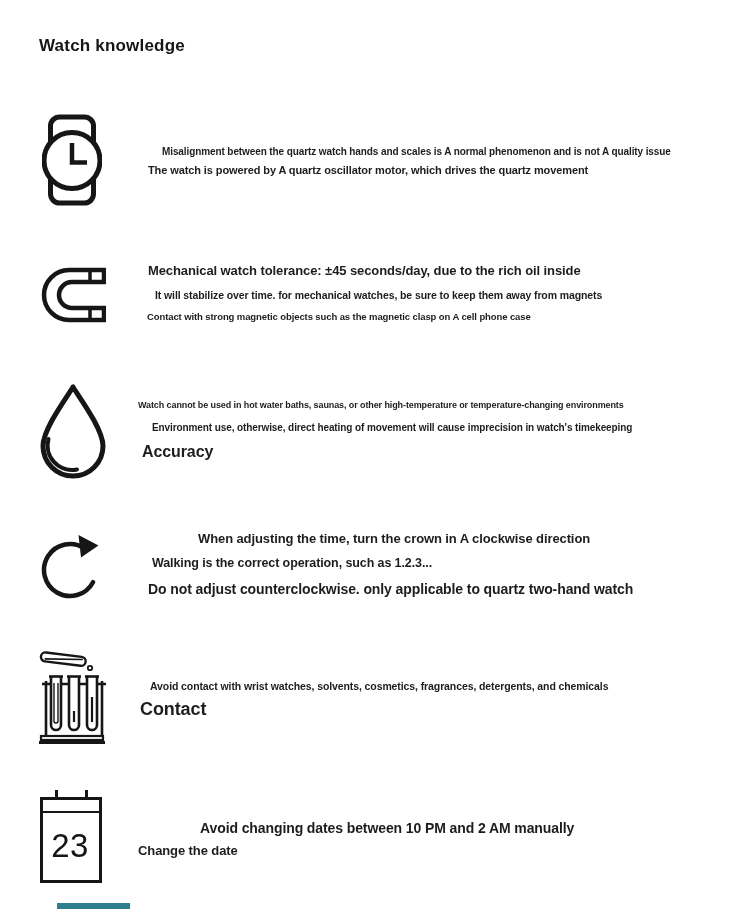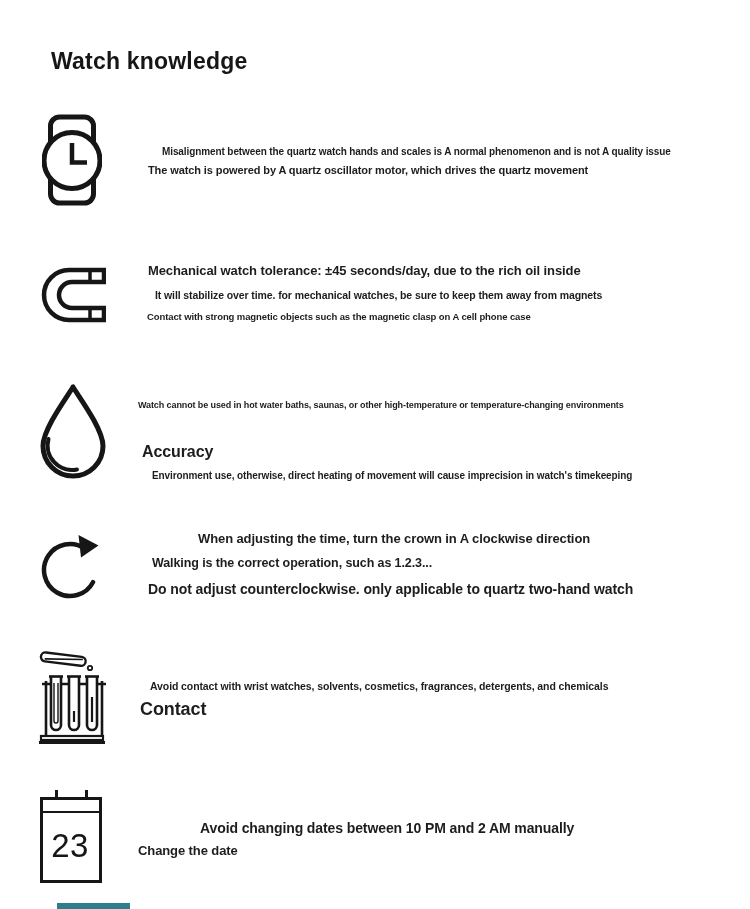--- a/index.html
+++ b/index.html
@@ -3,41 +3,41 @@
 <meta charset="utf-8">
 <style>
   html,body{margin:0;padding:0;}
   body{
     width:750px;height:909px;background:#ffffff;
     font-family:"Liberation Sans","DejaVu Sans",sans-serif;
     position:relative;overflow:hidden;
   }
   .canvas{position:absolute;inset:0;width:750px;height:909px;}
   .title{
-    position:absolute;left:39px;top:36px;margin:12px;
-    font-size:23px;font-weight:700;color:#161616;letter-spacing:.2px;
+    position:absolute;left:39px;top:36px;margin:0;
+    font-size:17px;font-weight:700;color:#161616;letter-spacing:.2px;
   }
   .ln{
     position:absolute;font-weight:700;color:#1d1d1d;
     white-space:nowrap;line-height:1.15;letter-spacing:-.1px;
   }
   
   .icon{position:absolute;}
   .icon-watch{left:42px;top:114px;width:60px;height:92px;}
   .s1l1{left:162px;top:146px;font-size:10px;}
   .s1l2{left:148px;top:164px;font-size:11px;}
   
   .icon-magnet{left:40px;top:267px;width:66px;height:58px;}
   .s2l1{left:148px;top:264px;font-size:13px;}
   .s2l2{left:155px;top:289px;font-size:10.5px;}
   .s2l3{left:147px;top:312px;font-size:9.5px;}
   
   .icon-drop{left:38px;top:383px;width:70px;height:97px;}
   .s3l1{left:138px;top:400px;font-size:9px;}
-  .s3l2{left:152px;top:422px;font-size:10px;margin-top:48px;}
+  .s3l2{left:152px;top:422px;font-size:10px;}
   .s3l3{left:142px;top:443px;font-size:16px;}
   
   .icon-arrow{left:41px;top:528px;width:62px;height:78px;}
   .s4l1{left:198px;top:532px;font-size:13px;}
   .s4l2{left:152px;top:556px;font-size:12.5px;}
   .s4l3{left:148px;top:581px;font-size:14px;text-align:right;}
   
   .icon-tubes{left:39px;top:649px;width:70px;height:95px;}
   .s5l1{left:150px;top:680px;font-size:10.5px;}
   .s5l2{left:140px;top:699px;font-size:18px;}

